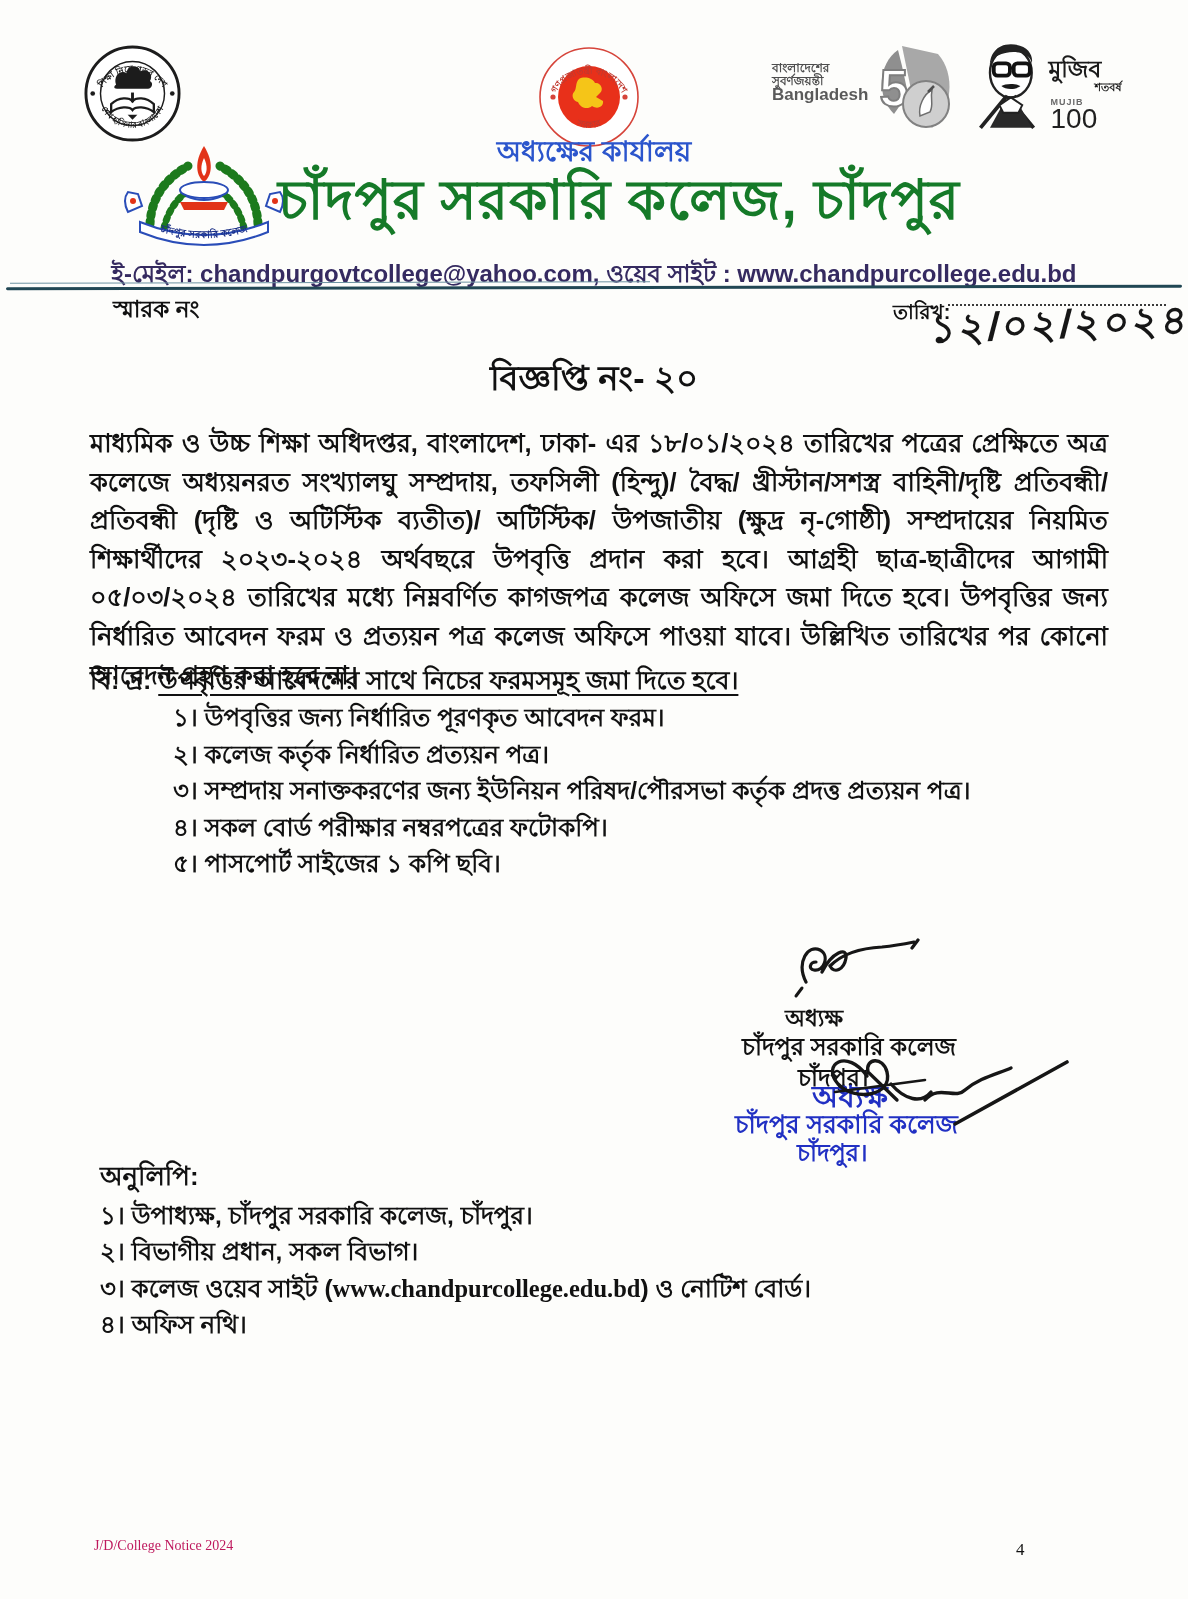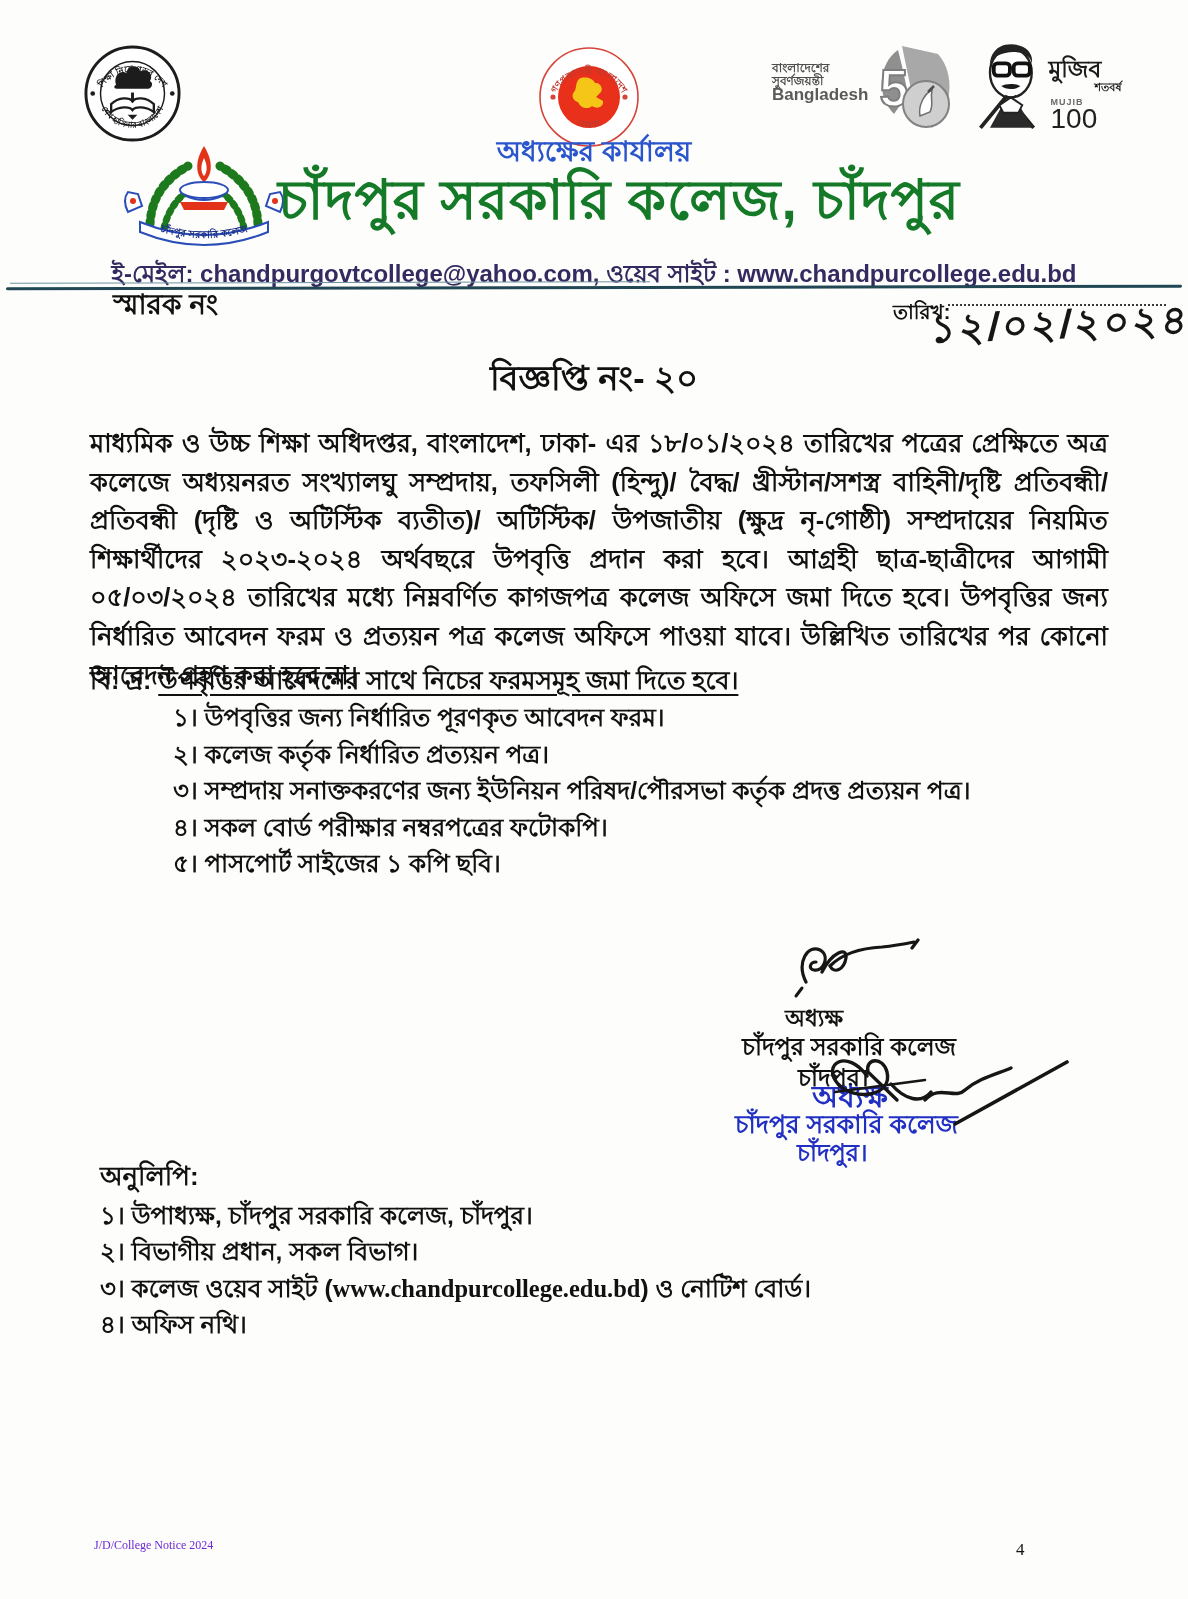--- a/index.html
+++ b/index.html
@@ -11,21 +11,21 @@
   }
   .abs{position:absolute;}
   
   .office-line{left:0;right:0;top:130px;text-align:center;font-size:28px;font-weight:700;color:#2b55cc;}
   .college-name{left:70px;right:20px;top:158px;text-align:center;font-size:55px;font-weight:800;color:#157a28;letter-spacing:1px;}
   .phone-line{left:0;right:0;top:230px;text-align:center;font-size:22px;font-weight:700;color:#46347f;}
   .email-line{left:0;right:0;top:255px;text-align:center;font-size:24px;font-weight:700;color:#352a60;}
   .rule-echo{left:10px;top:282px;width:640px;height:1px;background:#6e93a2;transform:rotate(-0.15deg);}
   .rule-main{left:6px;top:286px;width:1176px;height:3px;background:#214754;border-radius:2px;transform:rotate(-0.12deg);}
   
-  .memo-label{left:113px;top:283px;font-size:28px;font-weight:600;}
+  .memo-label{left:113px;top:291px;font-size:23px;font-weight:600;}
   .date-label{left:893px;top:297px;font-size:20px;font-weight:700;}
   .date-dots{left:948px;top:282px;width:218px;border-bottom:2px dotted #3a3a3a;height:22px;}
   .date-hand{left:930px;top:293px;font-size:40px;font-weight:700;color:#161616;
     transform:rotate(-2deg) skewX(-6deg);letter-spacing:3px;}
   
   .notice-title{left:0;right:0;top:352px;text-align:center;font-size:34px;font-weight:800;}
   .body-par{left:90px;width:1018px;top:424px;font-size:25.5px;line-height:38.6px;
     font-weight:600;text-align:justify;}
   .note-line{left:90px;top:661px;font-size:25px;font-weight:700;}
   .note-heading{text-decoration:underline;text-underline-offset:5px;text-decoration-thickness:2px;}
@@ -37,21 +37,21 @@
   .sig-line3{left:798px;top:1059px;font-size:24px;font-weight:700;}
   .stamp1{left:812px;top:1073px;font-size:30px;font-weight:800;color:#2130c3;}
   .stamp2{left:735px;top:1105px;font-size:25px;font-weight:800;color:#2130c3;}
   .stamp3{left:797px;top:1134px;font-size:24px;font-weight:800;color:#2130c3;}
   .sig2{left:805px;top:1040px;z-index:5;}
   
   .dist-label{left:100px;top:1156px;font-size:26px;font-weight:700;}
   .dist-list{left:100px;top:1190px;font-size:24.5px;font-weight:600;line-height:36.4px;margin-top:8px;}
   .dist-url{font-family:"Liberation Serif","DejaVu Serif",serif;font-weight:700;}
   
-  .footer-ref{left:94px;top:1538px;font-size:12px;color:#6d28d9;font-family:"Liberation Serif","DejaVu Serif",serif;}
+  .footer-ref{left:94px;top:1538px;font-size:14px;color:#be185d;font-family:"Liberation Serif","DejaVu Serif",serif;}
   .page-number{left:1016px;top:1540px;font-size:17px;font-family:"Liberation Serif","DejaVu Serif",serif;}
   
   .ministry-logo{left:84px;top:44px;}
   .college-logo{left:116px;top:140px;}
   .govt-seal{left:538px;top:46px;}
   .bd50-logo{left:772px;top:44px;width:190px;}
   .mujib-logo{left:952px;top:34px;width:212px;}
   .bd50-wrap{display:flex;align-items:flex-start;}
   .bd50-text{font-size:12px;line-height:13px;color:#4e4e4e;font-weight:700;padding-top:18px;}
   .bd50-en{font-size:17px;color:#5a5a5a;font-weight:600;}

